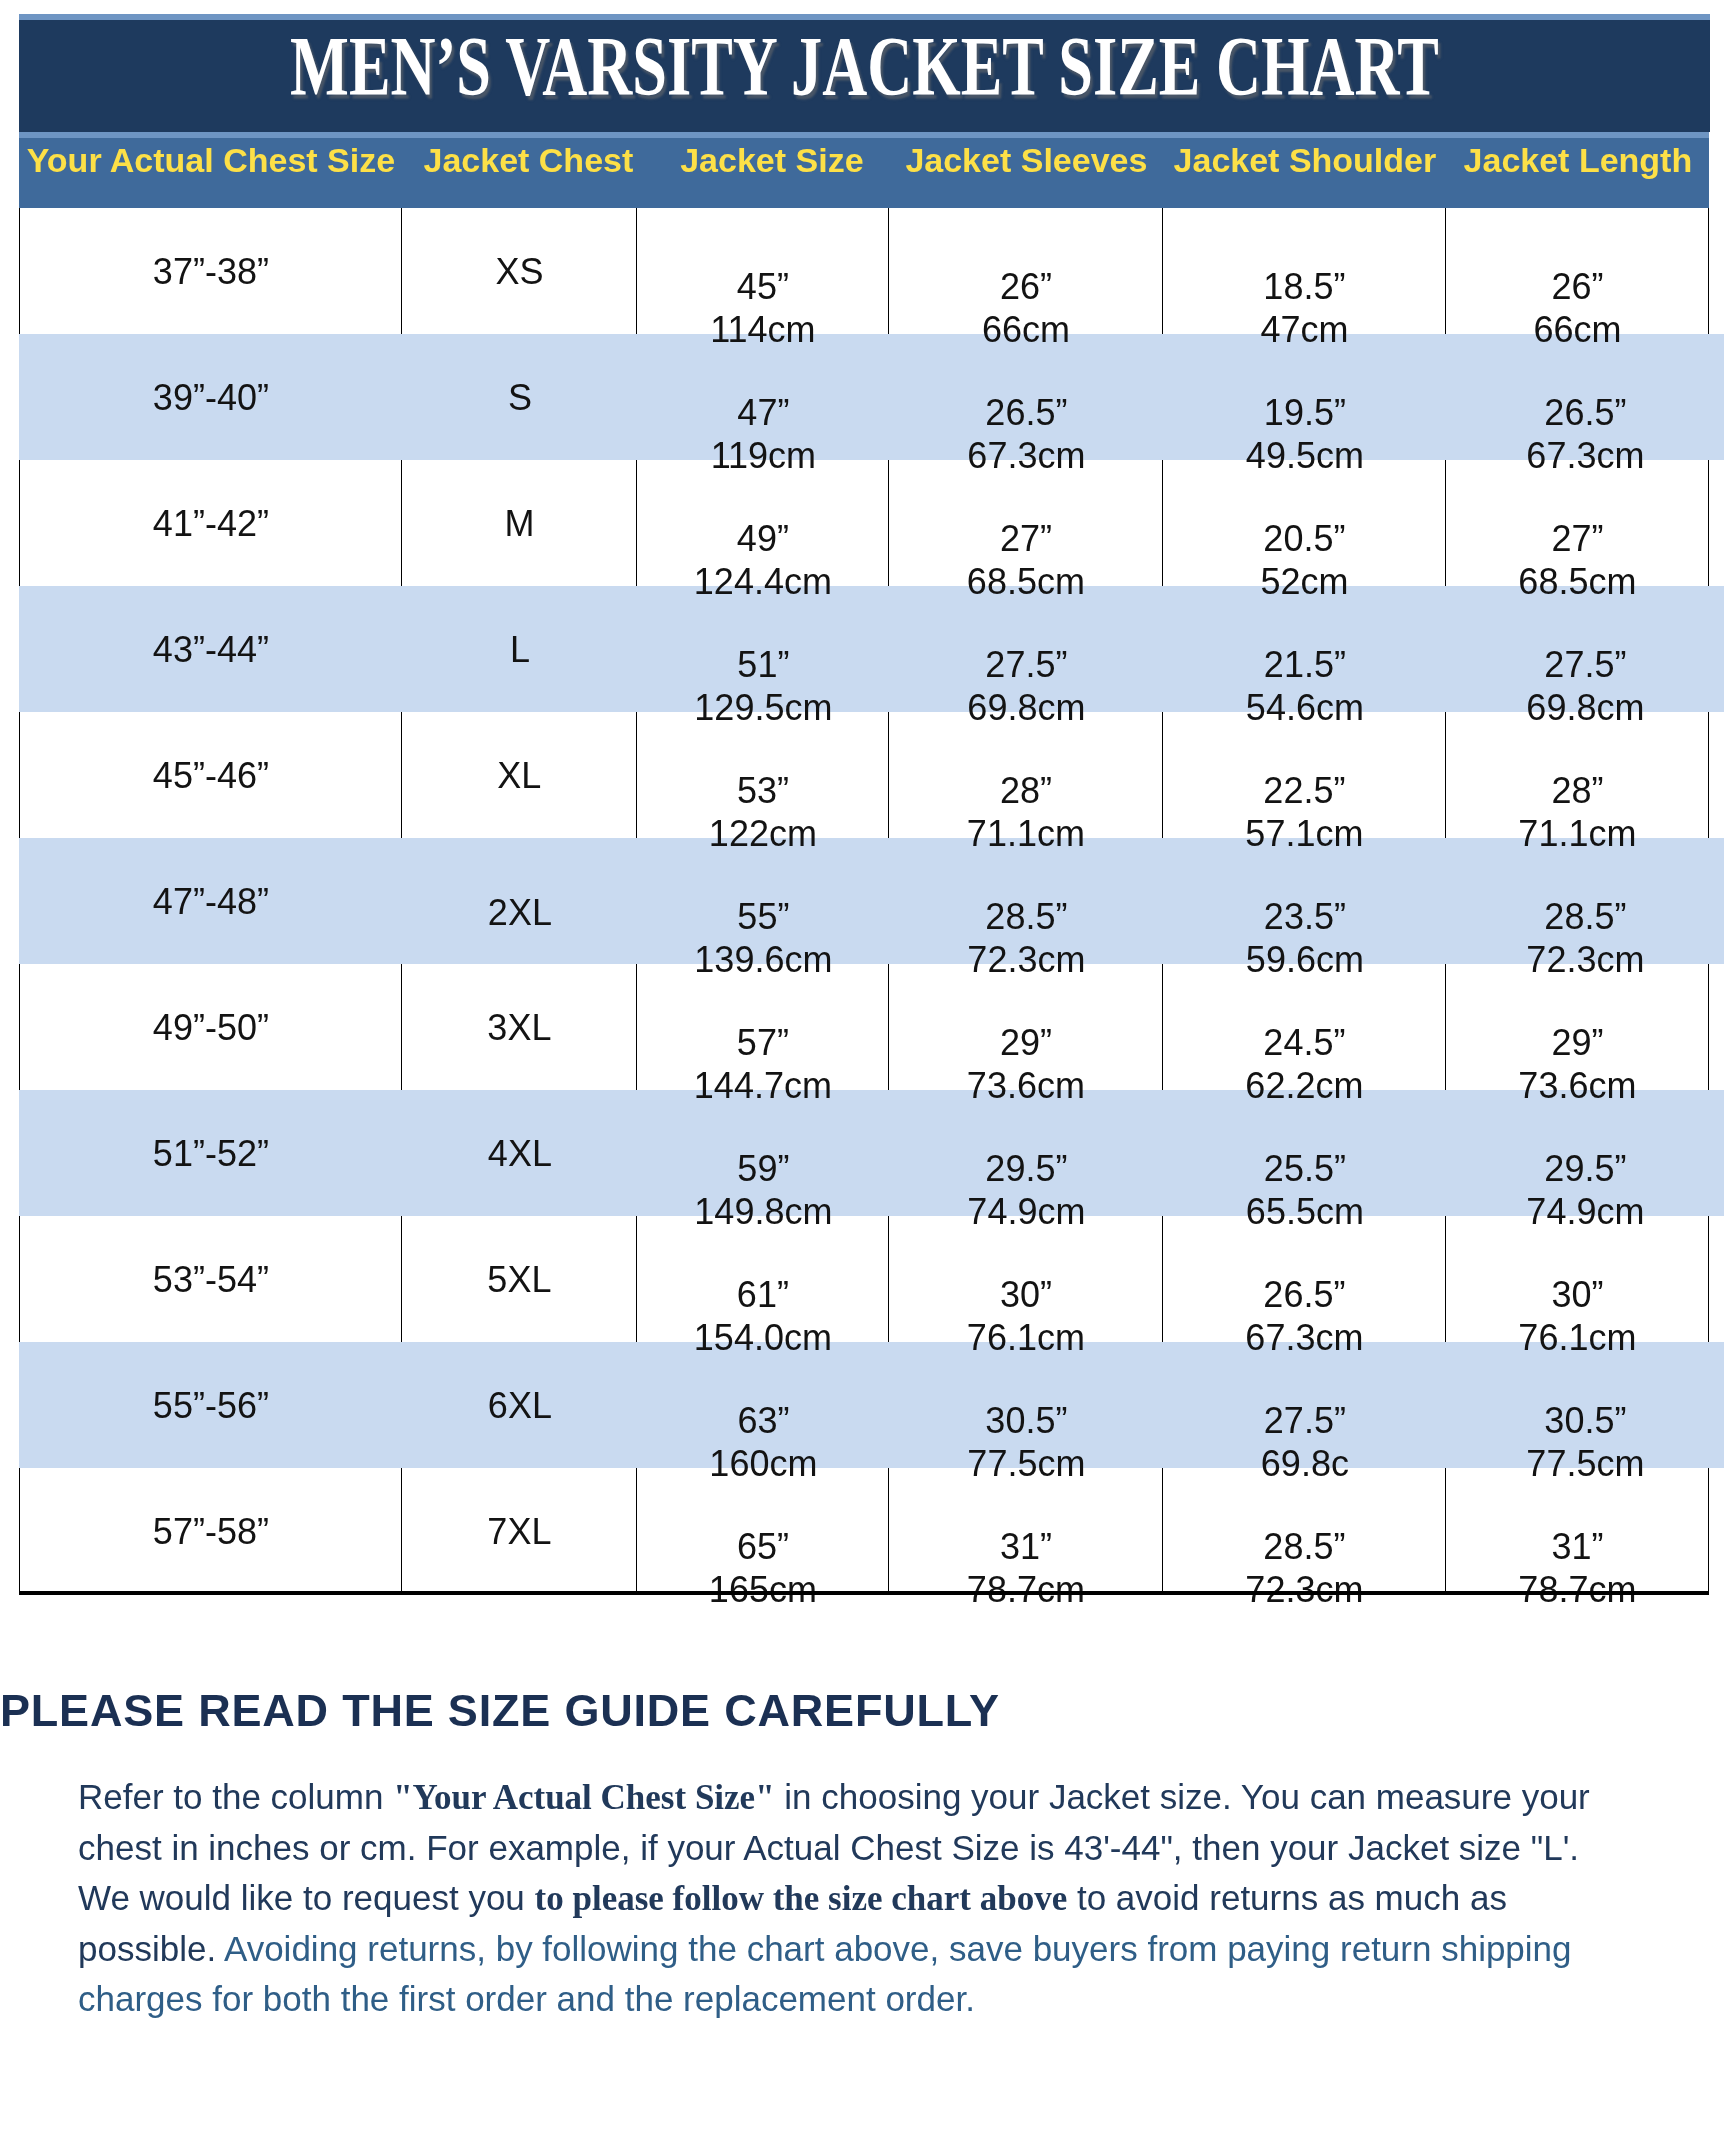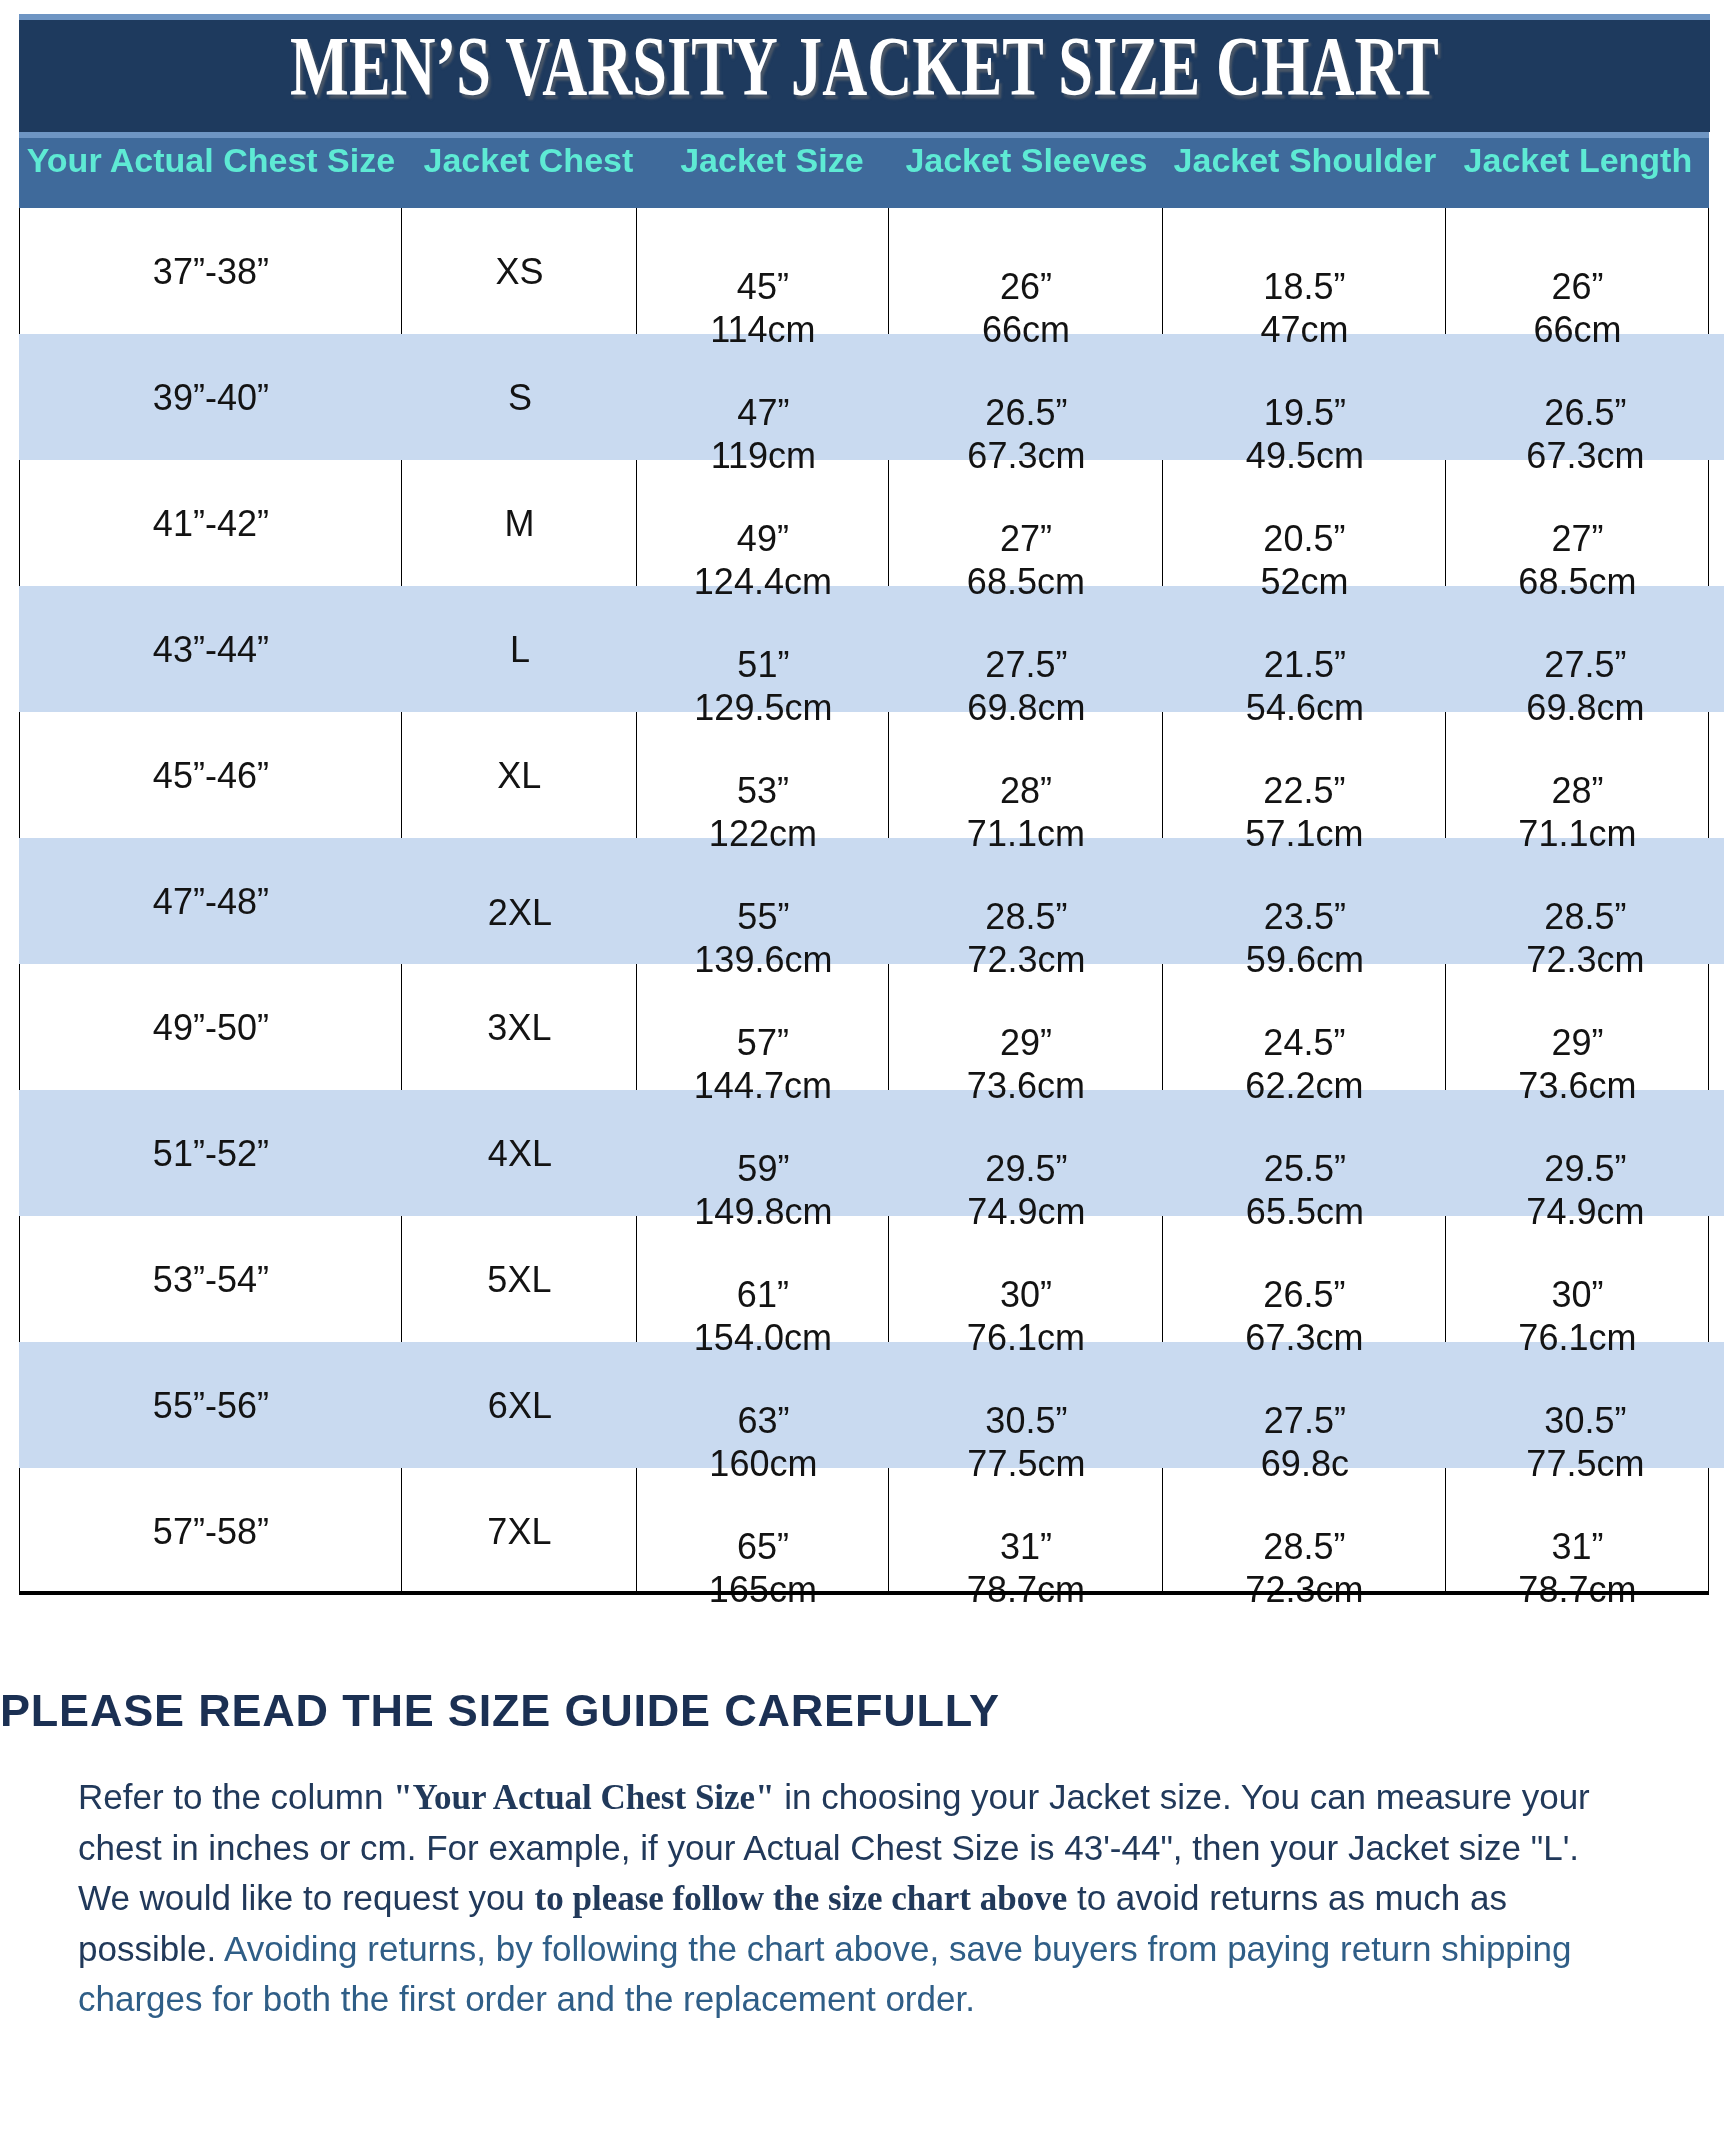--- a/index.html
+++ b/index.html
@@ -16,21 +16,21 @@
     display:flex;align-items:center;justify-content:center;}
   .title{color:#ffffff;font-family:"Liberation Serif","DejaVu Serif",serif;font-weight:bold;
     font-size:76px;white-space:nowrap;letter-spacing:0px;
     transform:scaleX(0.82) scaleY(1.12);position:relative;top:-9.3px;
     text-shadow:3.1px 3.1px 2.3px rgba(110,110,110,0.55);}
 
   
   .header-row{position:absolute;left:19.4px;top:132px;width:1690px;height:76px;
     background:var(--steel);border-top:6.2px solid var(--strip);box-sizing:border-box;display:flex;}
   .header-cell{display:flex;align-items:center;justify-content:center;box-sizing:border-box;
-    color:#5eead4;font-weight:bold;font-size:34px;}
+    color:#fde047;font-weight:bold;font-size:34px;}
   .header-cell span{position:relative;top:-12.4px;white-space:nowrap;}
 
   
   .tbody{position:absolute;left:19.4px;top:208px;}
   .trow{display:flex;height:126px;box-sizing:border-box;}
   .trow.white{width:1690px;background:#ffffff;border-left:1.6px solid #000;border-right:1.6px solid #000;}
   .trow.blue{width:1705px;background:var(--rowblue);}
   .trow.white .cell:not(:last-child){border-right:1.6px solid #000;}
   .cell{display:flex;flex-direction:column;align-items:center;justify-content:center;
     box-sizing:border-box;font-size:36px;color:var(--ink);}

